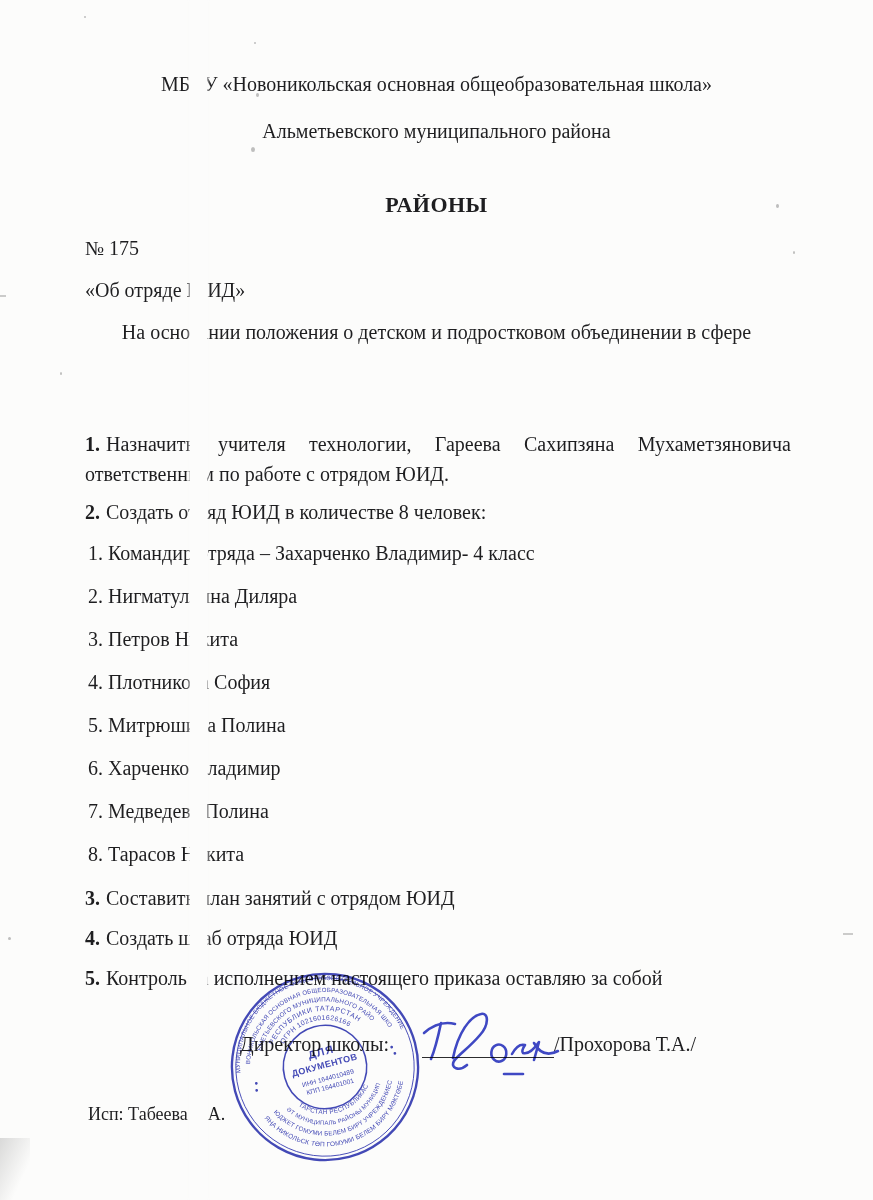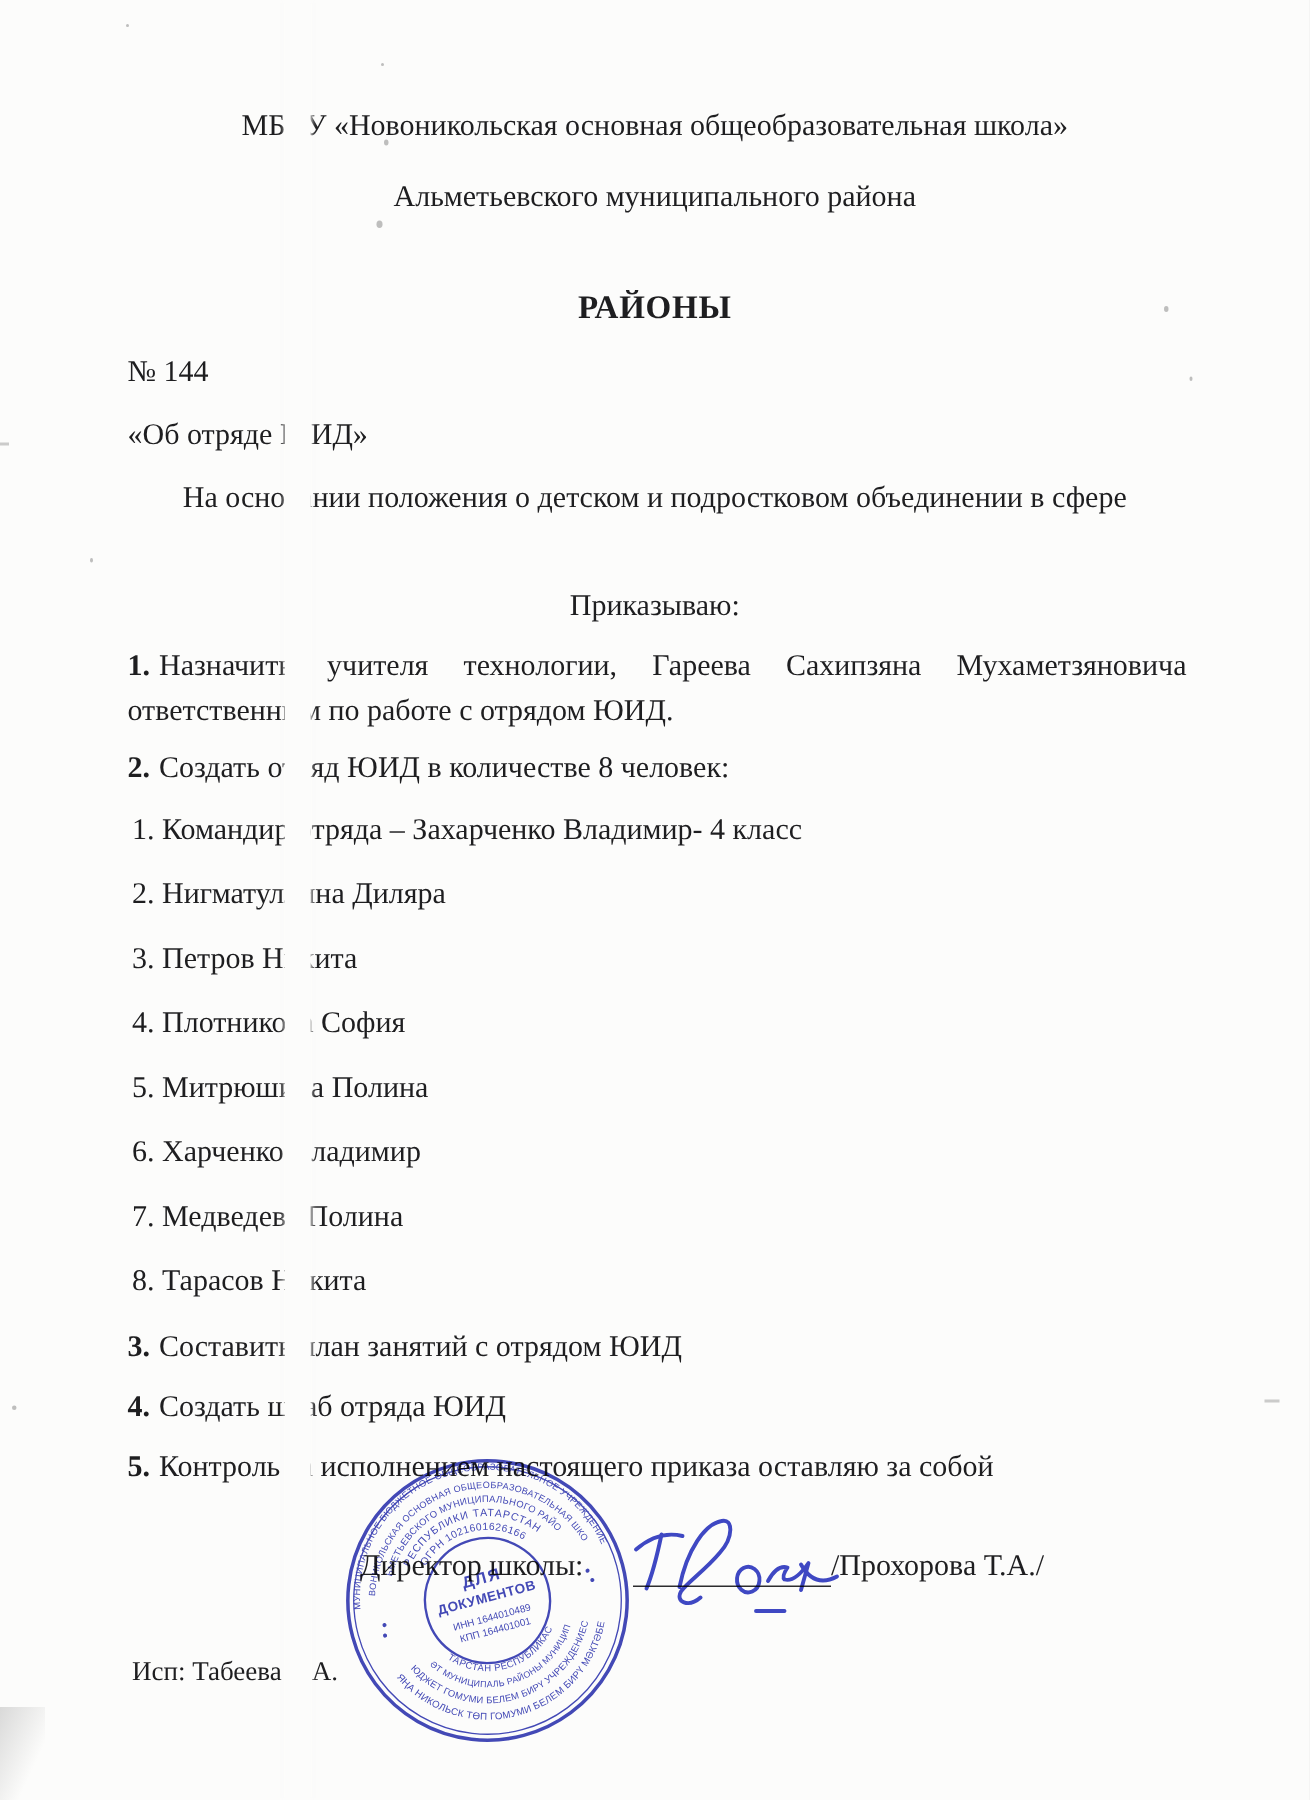--- a/index.html
+++ b/index.html
@@ -64,27 +64,26 @@
 </head>
 <body>
 
 <div class="page">
 
   <div class="abs center" style="top:72px;">МБОУ «Новоникольская основная общеобразовательная школа»</div>
   <div class="abs center" style="top:119px;">Альметьевского муниципального района</div>
 
   <div class="abs center bold title" style="top:193px;">РАЙОНЫ</div>
 
-  <div class="abs" style="left:85px;top:236px;">№ 144</div>
+  <div class="abs" style="left:85px;top:236px;">№ 175</div>
 
   <div class="abs" style="left:85px;top:278px;">«Об отряде ЮИД»</div>
 
   <div class="abs center" style="top:320px;">На основании положения о детском и подростковом объединении в сфере</div>
 
-  <div class="abs center" style="top:392px;">Приказываю:</div>
 
   <div class="abs item1"><span class="num">1.</span><span>Назначить учителя технологии, Гареева Сахипзяна Мухаметзяновича ответственным по работе с отрядом ЮИД.</span></div>
 
   <div class="abs" style="left:85px;top:500px;white-space:nowrap;"><span class="num">2.</span><span>Создать отряд ЮИД в количестве 8 человек:</span></div>
 
   <ul class="abs member-list">
     <li>1. Командир отряда – Захарченко Владимир- 4 класс</li>
     <li>2. Нигматуллина Диляра</li>
     <li>3. Петров Никита</li>
     <li>4. Плотникова София</li>

